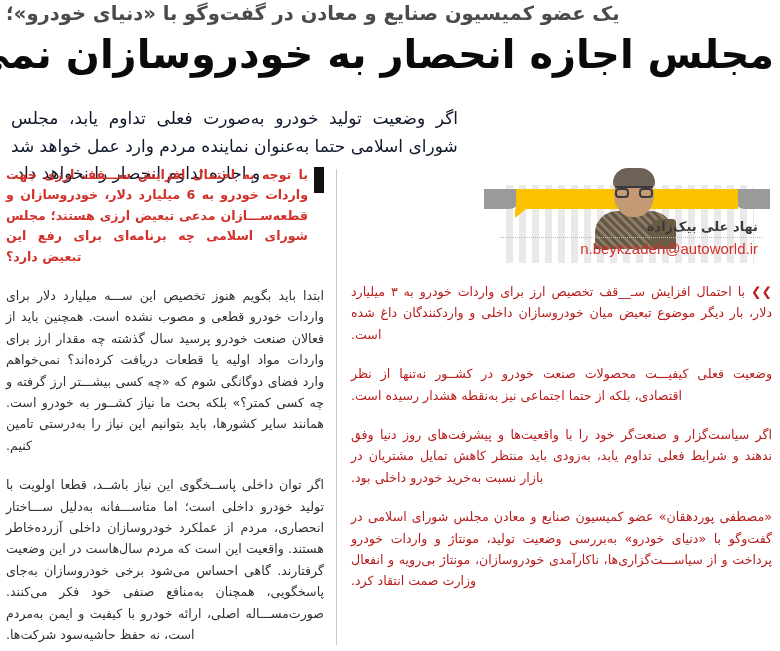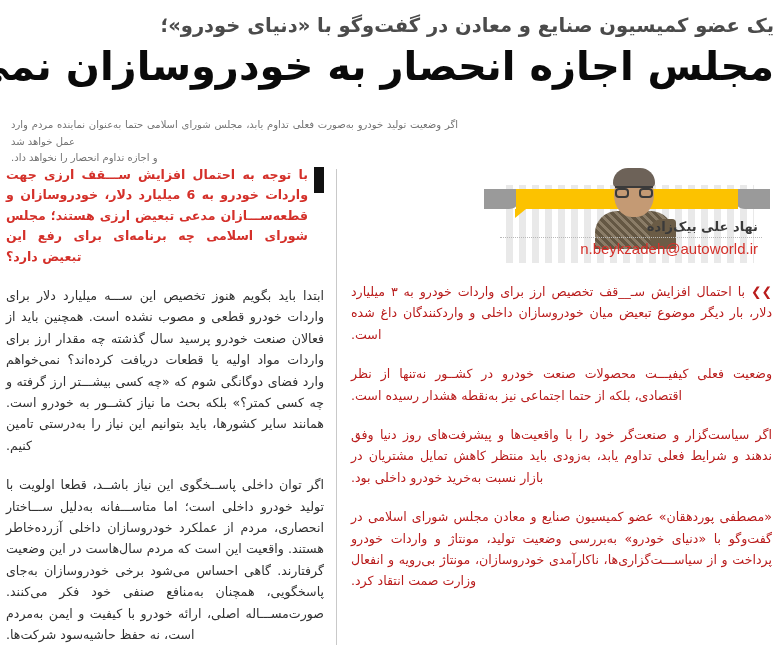--- a/index.html
+++ b/index.html
@@ -18,47 +18,47 @@
   .page {
     position: relative;
     width: 780px;
     height: 651px;
     box-sizing: border-box;
     padding: 0 6px;
   }
 
   
   .kicker {
-    text-align: right;
+    text-align: left;
     font-size: 19.5px;
     font-weight: bold;
     color: #4b4b4b;
     letter-spacing: 0px;
     line-height: 1.25;
-    padding-top: 14px;
+    padding-top: 2px;
     white-space: nowrap;
   }
   .headline {
     text-align: center;
     font-size: 40px;
     font-weight: bold;
     color: #0a0a0a;
     line-height: 1.18;
     margin-top: 5px;
     white-space: nowrap;
     letter-spacing: -0.5px;
   }
   .standfirst {
     margin: 9px auto 0 0;
     width: 447px;
     text-align: justify;
     text-align-last: left;
-    font-size: 10px;
+    font-size: 17px;
     line-height: 1.62;
-    color: #737373;
+    color: #0f172a;
     padding-left: 5px;
   }
   .standfirst .last-line {
     display: block;
     text-align: center;
   }
 
   
   .columns {
     position: absolute;

